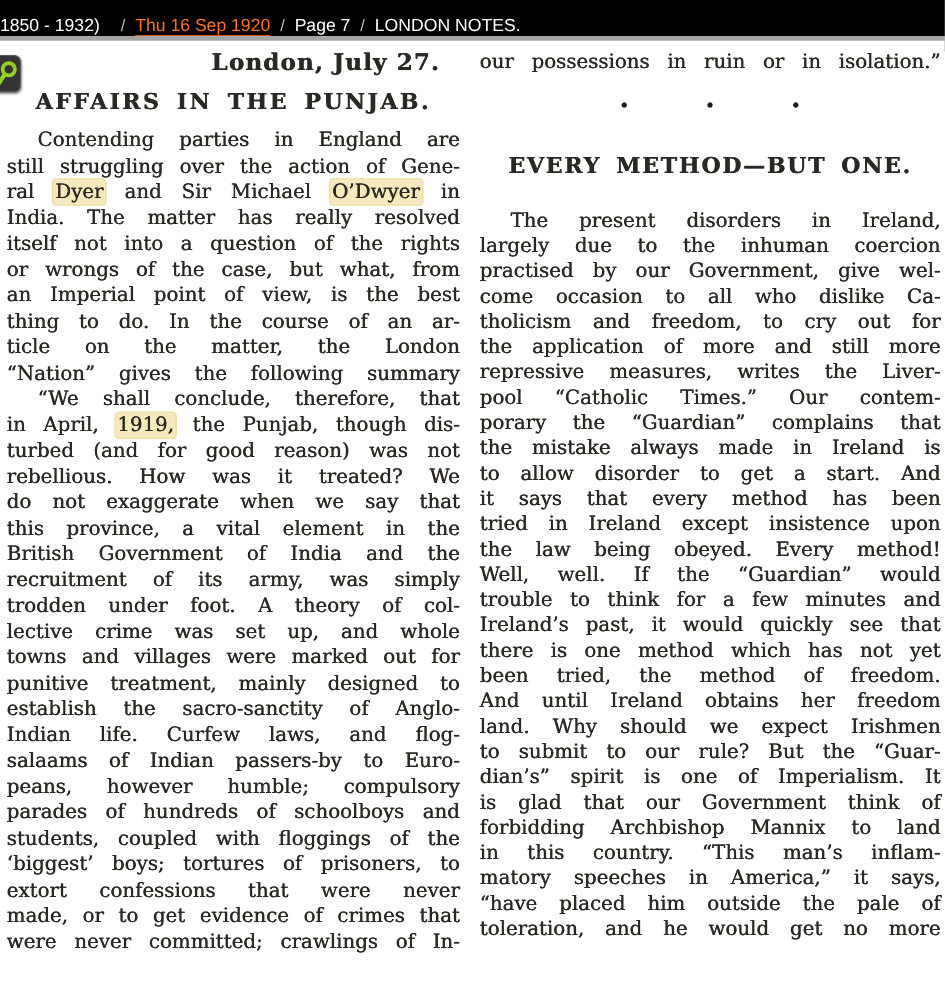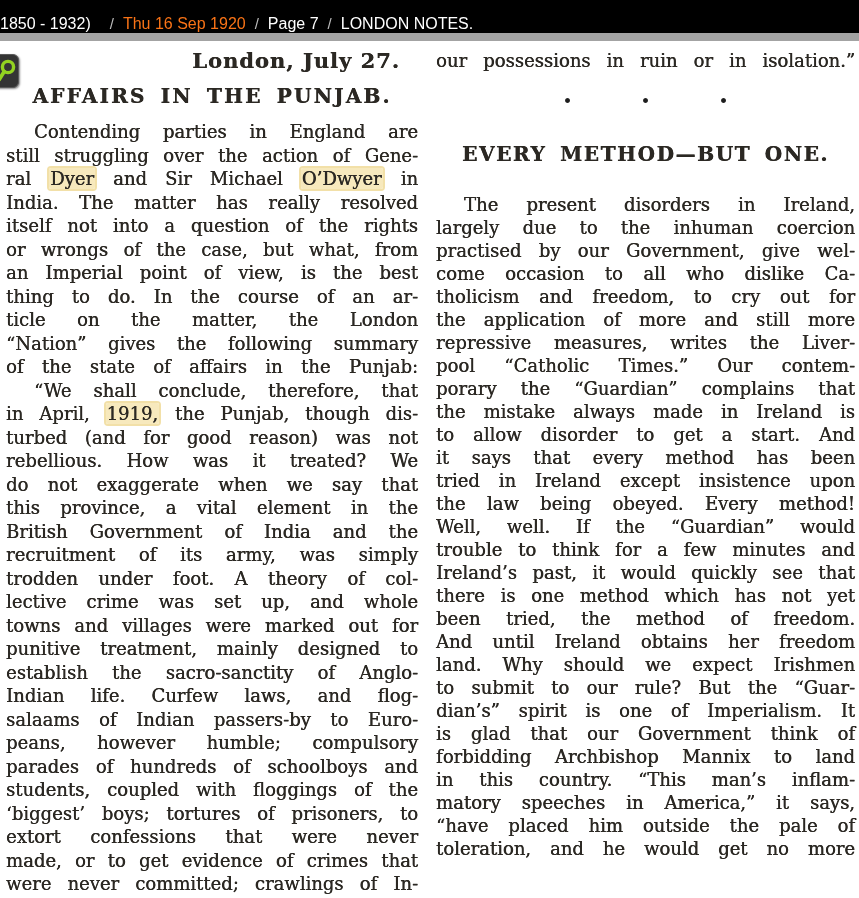--- a/index.html
+++ b/index.html
@@ -13,21 +13,21 @@
     font-size:16px; white-space:nowrap; overflow:hidden;
   }
   .topbar > * { flex:0 0 auto; }
   .bc-range { margin-right:10px; }
   .sep { color:#bdbdbd; font-size:15px; margin:0 9px; }
   .datelink { color:#f97316; text-decoration:underline; text-underline-offset:4px; cursor:pointer; }
 
   
   .scan {
     position:absolute; top:33px; left:0; width:859px; height:865px;
-    background:#fff; border-top:8px solid #a3a3a3; overflow:hidden;
+    background:#fff; border-top:4px solid #a3a3a3; overflow:hidden;
     font-family:"DejaVu Serif","Liberation Serif",serif; color:#2b2823;
   }
   .scan .col { position:absolute; top:8px; }
   .colL { left:6px;   width:412px; }
   .colR { left:436px; width:419px; }
 
   .dateline {
     font-size:21px; font-weight:700; line-height:24px; letter-spacing:1px;
     text-align:right; padding-right:18px; margin-bottom:12px;
     text-shadow:.4px 0 0 currentColor;
@@ -98,21 +98,20 @@
             <div class="tline first">Contending parties in England are</div>
             <div class="tline">still struggling over the action of Gene-</div>
             <div class="tline">ral <mark>Dyer</mark> and Sir Michael <mark>O’Dwyer</mark> in</div>
             <div class="tline">India.  The matter has really resolved</div>
             <div class="tline">itself not into a question of the rights</div>
             <div class="tline">or wrongs of the case, but what, from</div>
             <div class="tline">an Imperial point of view, is the best</div>
             <div class="tline">thing to do.  In the course of an ar-</div>
             <div class="tline">ticle  on  the  matter,  the  London</div>
             <div class="tline">“Nation” gives the following summary</div>
-            <div class="tline">of the state of affairs in the Punjab:</div>
           </div>
           <div>
             <div class="tline first">“We shall conclude, therefore, that</div>
             <div class="tline">in April, <mark>1919,</mark> the Punjab, though dis-</div>
             <div class="tline">turbed (and for good reason) was not</div>
             <div class="tline">rebellious.  How was it treated?  We</div>
             <div class="tline">do not exaggerate when we say that</div>
             <div class="tline">this province, a vital element in the</div>
             <div class="tline">British Government of India and the</div>
             <div class="tline">recruitment of its army, was simply</div>

